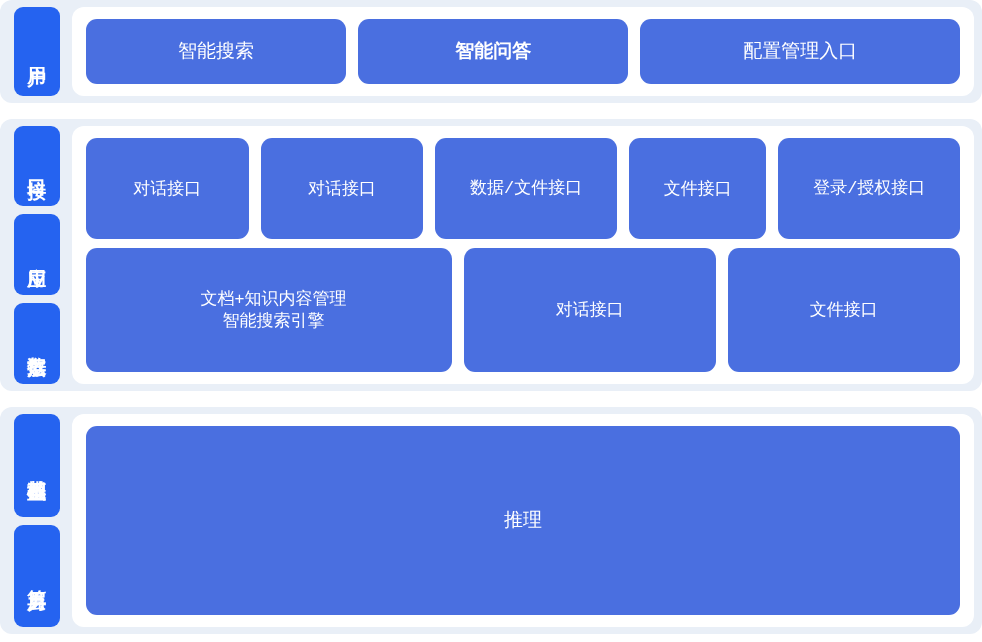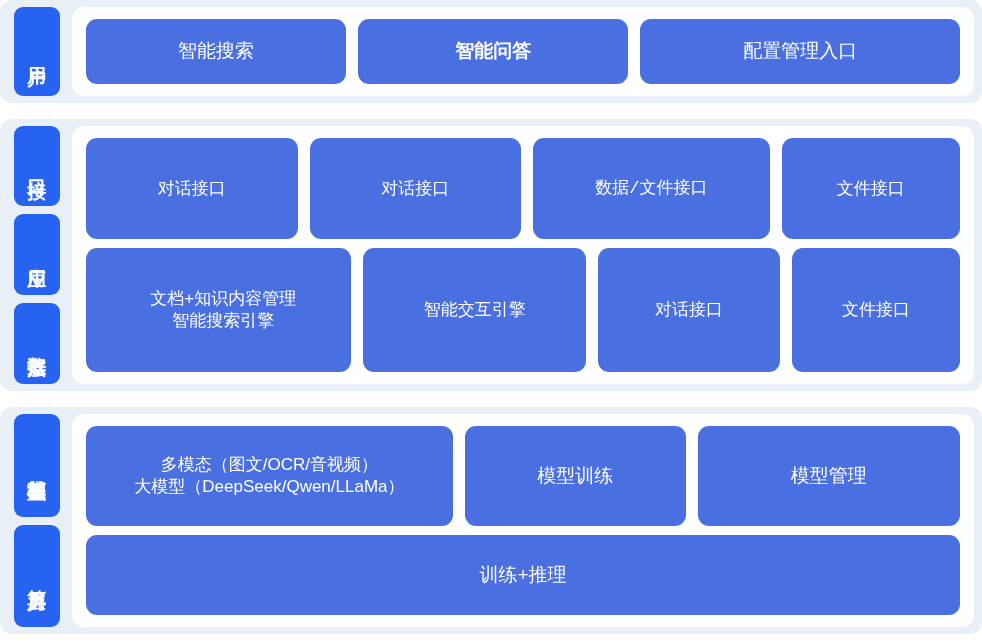--- a/index.html
+++ b/index.html
@@ -145,52 +145,46 @@
         <span>数据层</span>
       </div>
     </div>
     <div class="card">
 
       <div class="row">
         <div class="box box-sm w-12">对话接口</div>
         <div class="box box-sm w-12">对话接口</div>
         <div class="box box-sm w-135">数据/文件接口</div>
         <div class="box box-sm w-1">文件接口</div>
+        <div class="box box-sm w-135">登录/授权接口</div>
       </div>
 
       <div class="row">
         <div class="box box-sm w-18">文档+知识内容管理
 智能搜索引擎</div>
-        <div class="box box-sm w-155">智能交互引擎</div>
         <div class="box box-sm w-125">对话接口</div>
         <div class="box box-sm w-115">文件接口</div>
       </div>
 
 
     </div>
   </div>
 
   <div class="panel panel-base">
     <div class="rail">
       <div class="rail-tab">
         <span>基础模型</span>
       </div>
       <div class="rail-tab">
         <span>算力层</span>
       </div>
     </div>
     <div class="card">
 
-      <div class="row">
-        <div class="box box-sm w-17">多模态（图文/OCR/音视频）
-大模型（DeepSeek/Qwen/LLaMa）</div>
-        <div class="box w-1">模型训练</div>
-        <div class="box w-12">模型管理</div>
-      </div>
 
       <div class="row">
-        <div class="box w-1">训练+推理</div>
+        <div class="box w-125">推理</div>
       </div>
 
     </div>
   </div>
 
 </div>
 
 </body></html>

